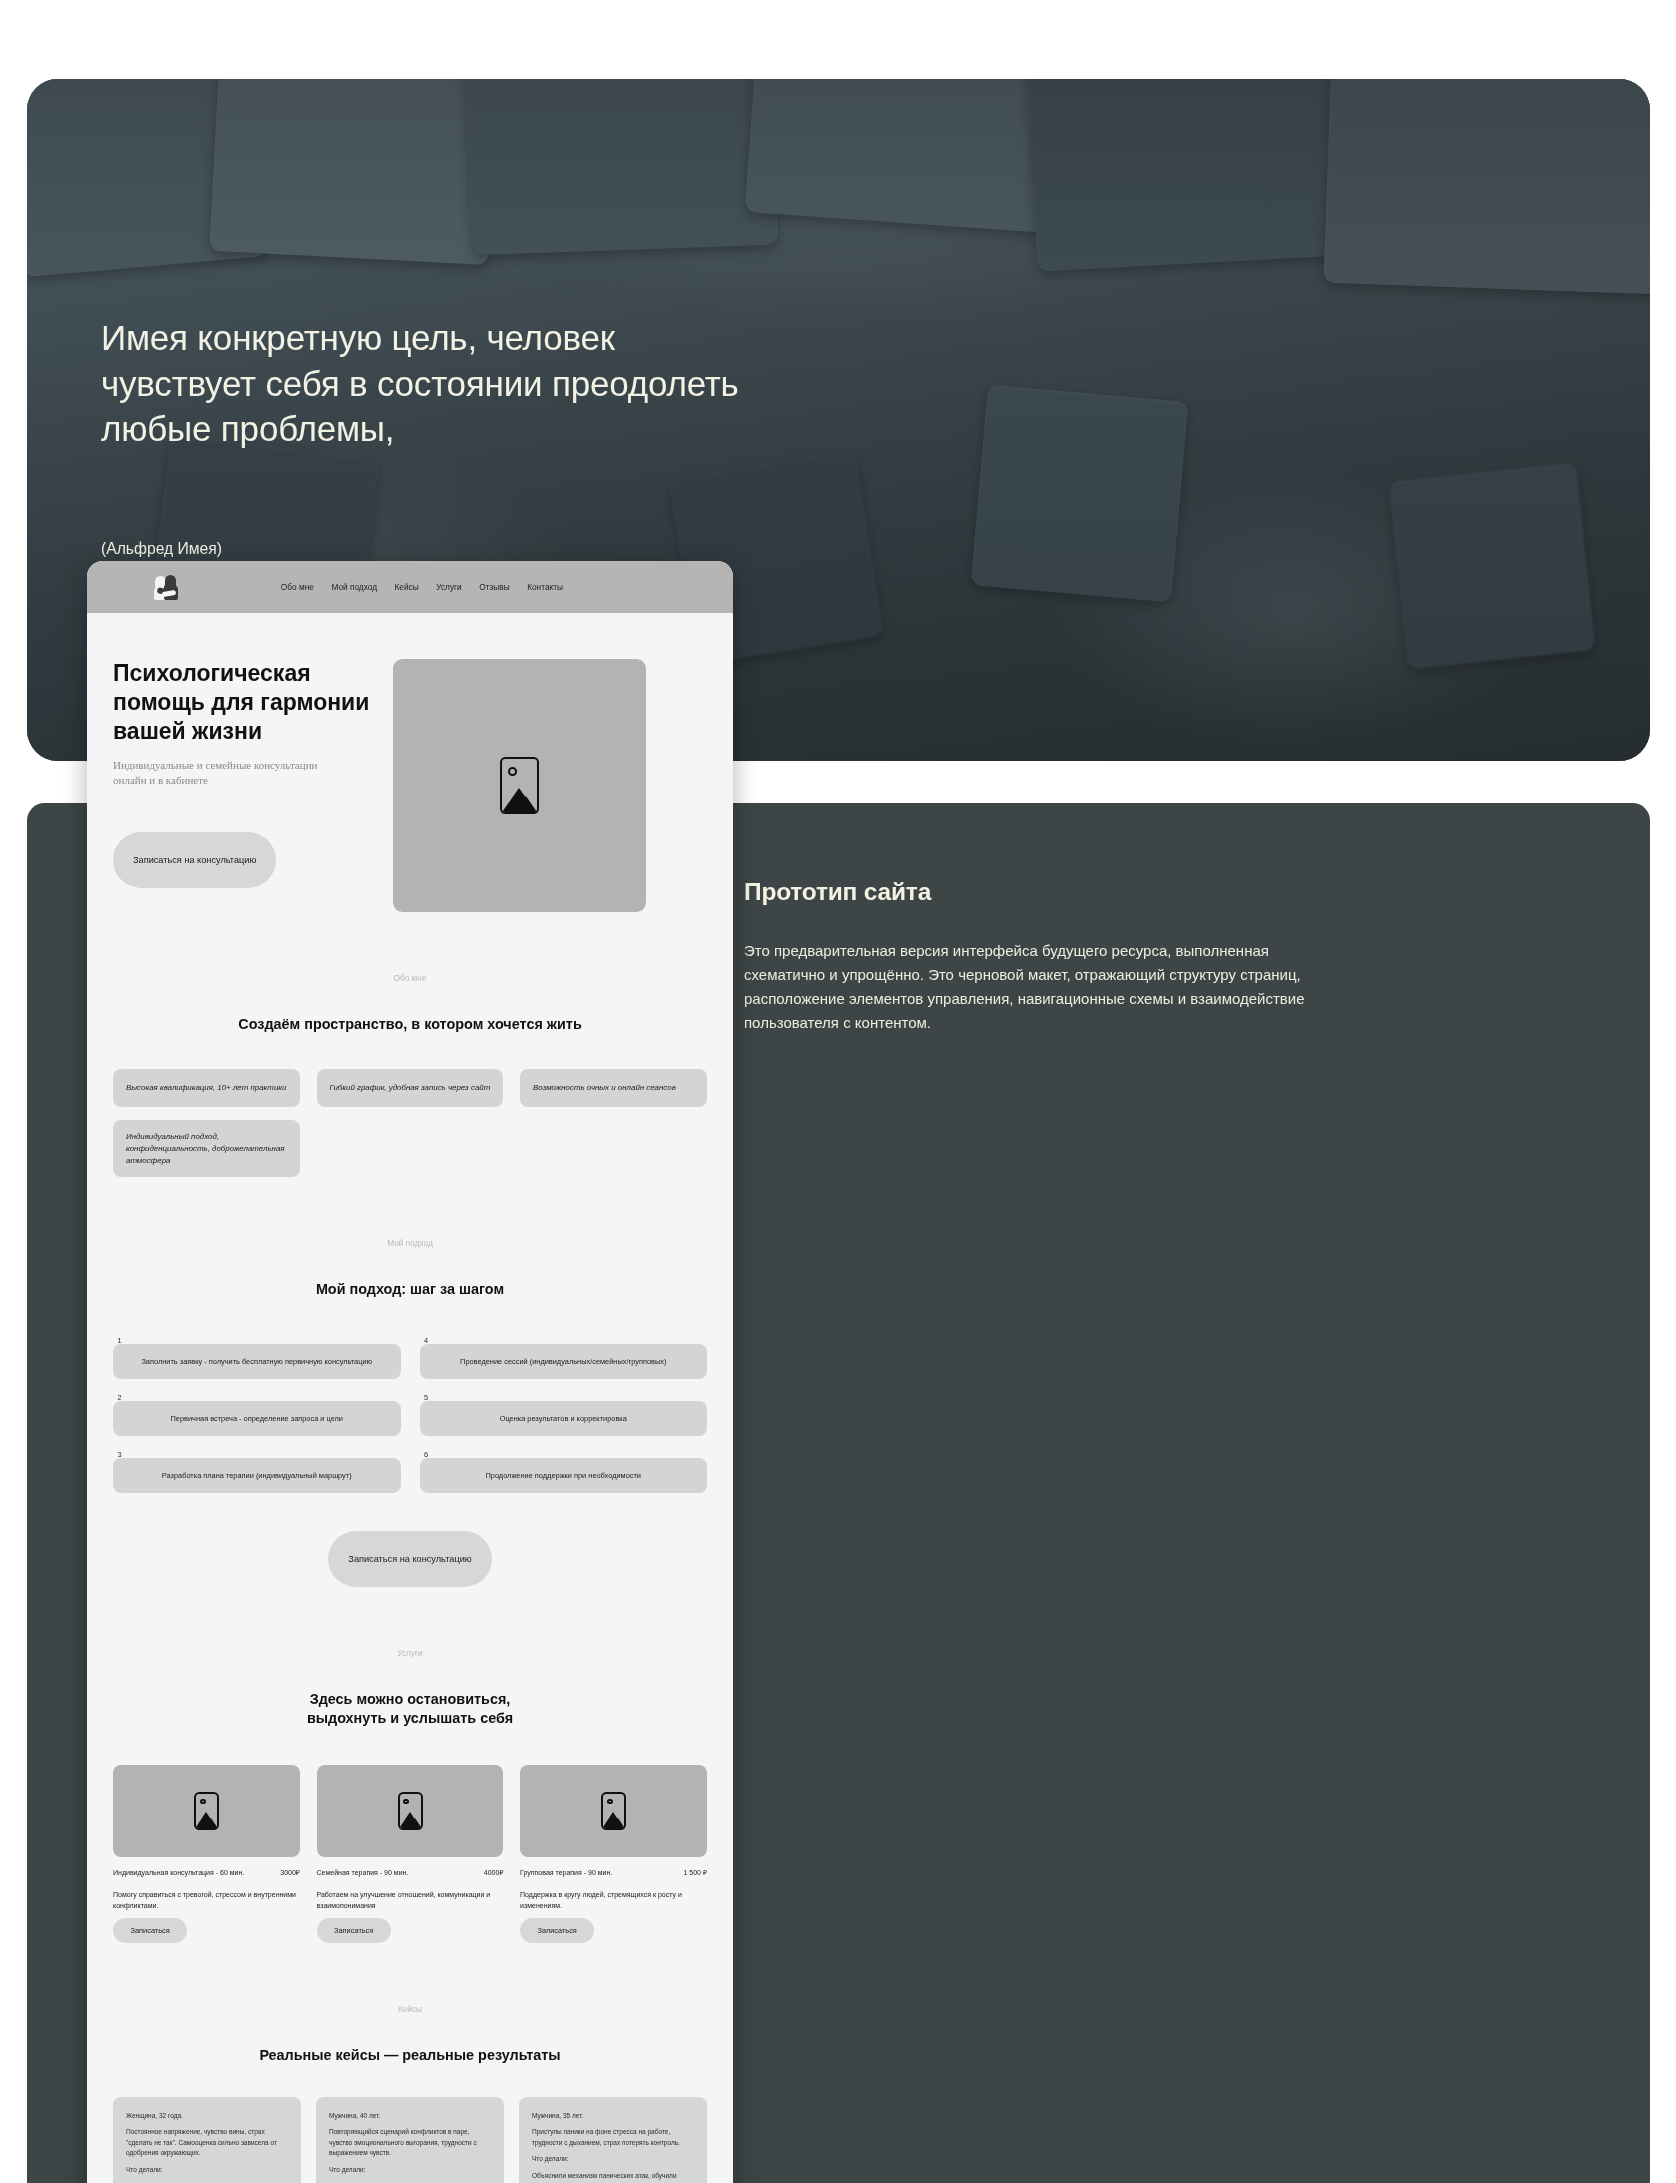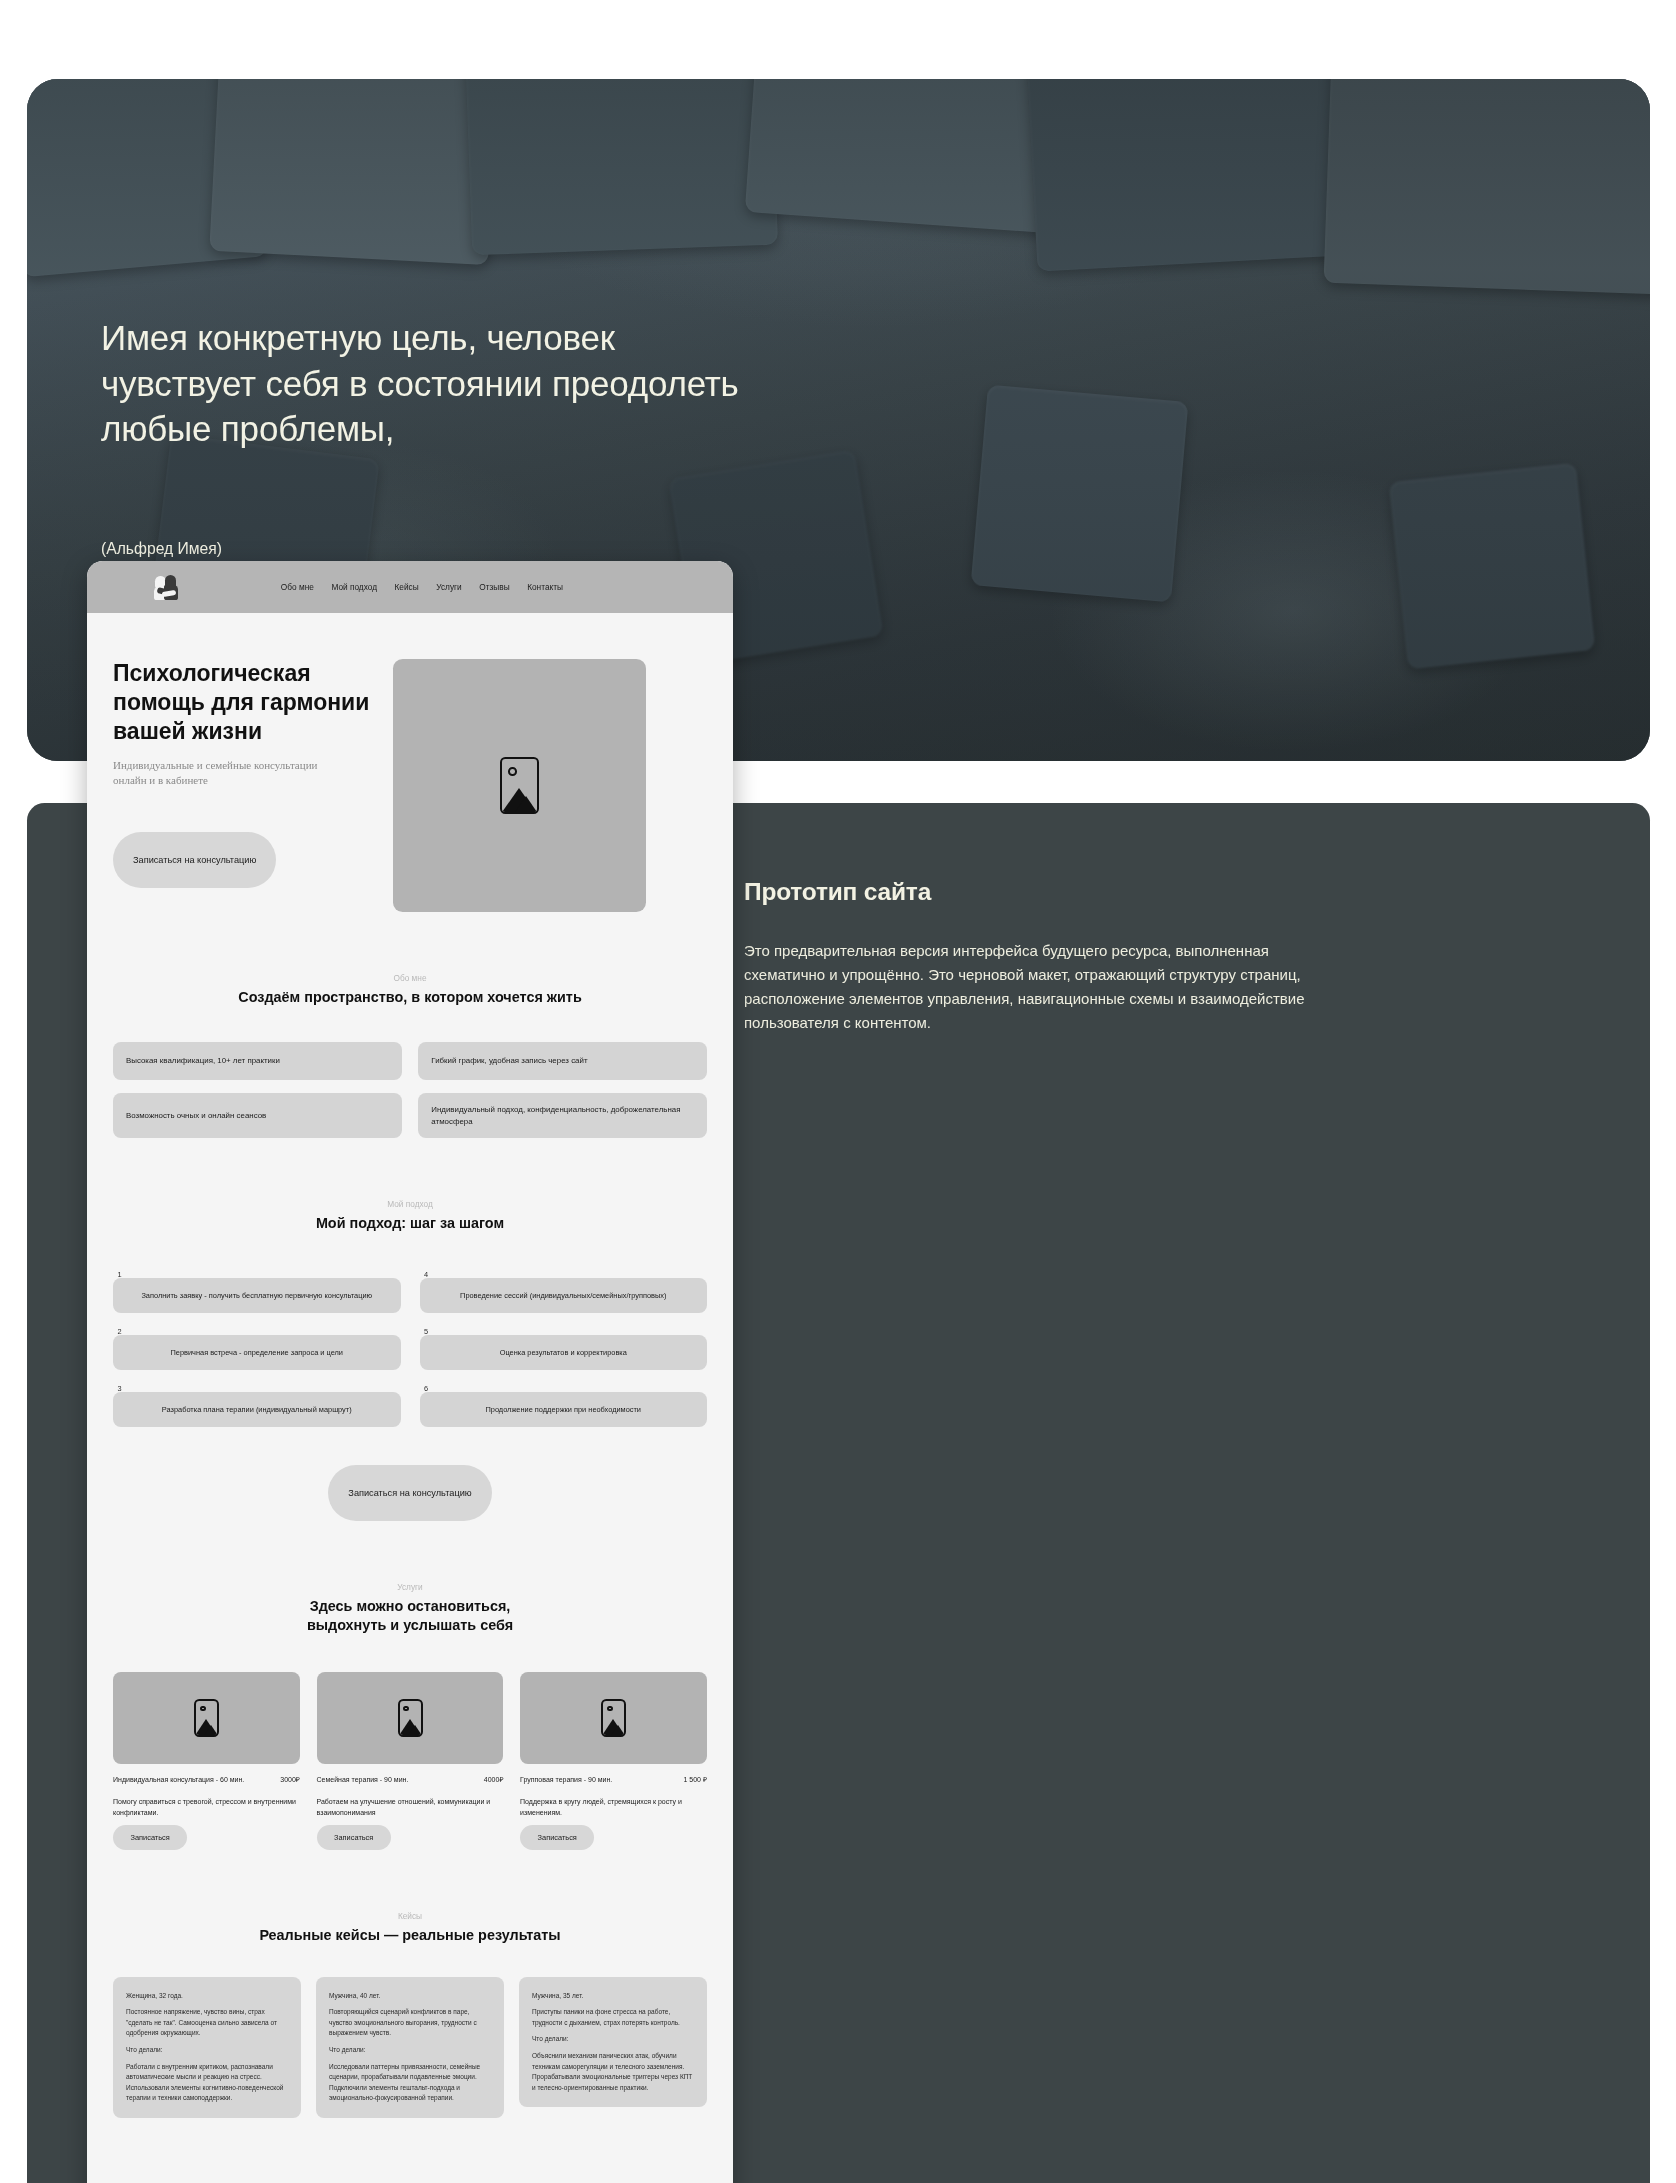--- a/index.html
+++ b/index.html
@@ -124,23 +124,23 @@
   }
   .ph-icon { width:39px; height:57px; border:2.6px solid #111; border-radius:5.2px; position:relative; overflow:hidden; }
   .ph-icon i { position:absolute; left:6.1px; top:7.9px; width:8.7px; height:8.7px; border:2.6px solid #111; border-radius:50%; }
   .ph-icon b {
     position:absolute; left:-1.7px; bottom:-2.6px; width:0; height:0;
     border-left:19px solid transparent; border-right:19px solid transparent; border-bottom:27px solid #111;
   }
   .ph-icon b.s2 { left:11.4px; bottom:-2.6px; border-left:13px solid transparent; border-right:13px solid transparent; border-bottom:19px solid #111; }
 
   .eyebrow { text-align:center; font-size:8.3px; color:#b9b9b9; margin-top:61px; }
-  .sec-h2 { text-align:center; font-size:14.4px; font-weight:700; color:#111; margin-top:5px; line-height:1.32; }
-
-  .chip-grid { display:grid; grid-template-columns:1fr 1fr; gap:13px 16.6px; margin-top:35px; }
+  .sec-h2 { text-align:center; font-size:14.4px; font-weight:700; color:#111; margin-top:32px; line-height:1.32; }
+
+  .chip-grid { display:grid; grid-template-columns:1fr 1fr 1fr; gap:13px 16.6px; margin-top:35px;font-style:italic; }
   .chip { background:#d4d4d4; border-radius:7.9px; padding:10.5px 13px; font-size:7.9px; color:#1a1a1a; line-height:1.52; display:flex; align-items:center; min-height:38px; }
 
   .step-grid { display:grid; grid-template-columns:1fr 1fr; gap:14px 19px; margin-top:37px; }
   .step { position:relative; padding-top:7.9px; }
   .step-num { position:absolute; left:4.4px; top:0; font-size:7.4px; color:#2b2b2b; z-index:2; }
   .step-box { background:#d4d4d4; border-radius:7.9px; padding:10.5px 11.4px; font-size:7.4px; color:#1a1a1a; text-align:center; min-height:35px; display:flex; align-items:center; justify-content:center; }
 
   .center-cta { text-align:center; margin-top:38px; }
 
   .srv-grid { display:grid; grid-template-columns:repeat(3,1fr); gap:16.6px; margin-top:37px; }

